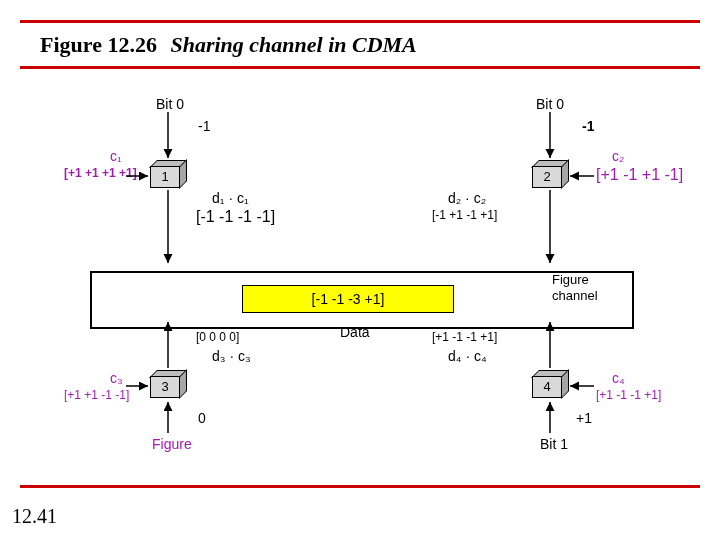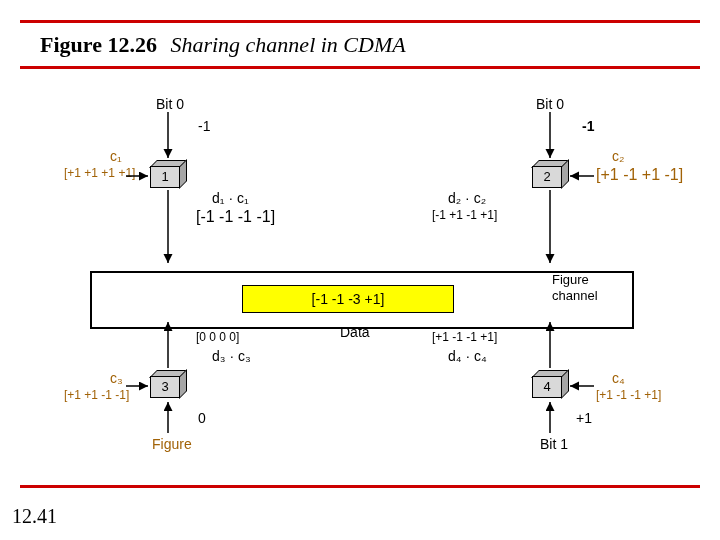--- a/index.html
+++ b/index.html
@@ -18,38 +18,38 @@
     height: 3px;
     background: #c00;
   }
   .title {
     position: absolute;
     left: 40px;
     top: 32px;
     font-size: 22px;
   }
   .title .fignum { font-weight: bold; }
-  .title .caption { font-style: italic; font-weight: normal; margin-left: 8px; }
+  .title .caption { font-style: italic; font-weight: bold; margin-left: 8px; }
   .pagenum {
     position: absolute;
     left: 12px;
     bottom: 12px;
     font-size: 20px;
   }
   .diagram {
     position: absolute;
     left: 0;
     top: 90px;
     width: 712px;
     height: 380px;
     font-family: Arial, sans-serif;
     font-size: 14px;
   }
   .lbl { position: absolute; white-space: nowrap; }
-  .red { color: #a16207; }
+  .red { color: #a21caf; }
   .box3d {
     position: absolute;
     width: 34px;
     height: 26px;
   }
   .box3d .front {
     position: absolute;
     left: 0; top: 6px;
     width: 28px; height: 20px;
     background: #d9d9d9;
@@ -115,21 +115,21 @@
 
 <div class="diagram">
 
   <span class="lbl" style="left:156px; top:6px;">Bit 0</span>
   <span class="lbl" style="left:198px; top:28px;">-1</span>
 
   <span class="lbl" style="left:536px; top:6px;">Bit 0</span>
   <span class="lbl" style="left:582px; top:28px; font-weight:bold;">-1</span>
 
   <span class="lbl red" style="left:110px; top:58px;">c₁</span>
-  <span class="lbl red" style="left:64px; top:76px; font-size:12px;">[+1 +1  +1 +1]</span>
+  <span class="lbl red" style="left:64px; top:76px; font-size:12px;font-weight:bold;">[+1 +1  +1 +1]</span>
 
   <span class="lbl red" style="left:612px; top:58px;">c₂</span>
   <span class="lbl red" style="left:596px; top:76px; font-size:16px;">[+1 -1  +1 -1]</span>
 
   <div class="box3d" style="left:150px; top:70px;">
     <div class="top"></div>
       <div class="side"></div>
     <div class="front">1</div>
   </div>
   <span class="lbl" style="left:212px; top:100px;">d₁ · c₁</span>

